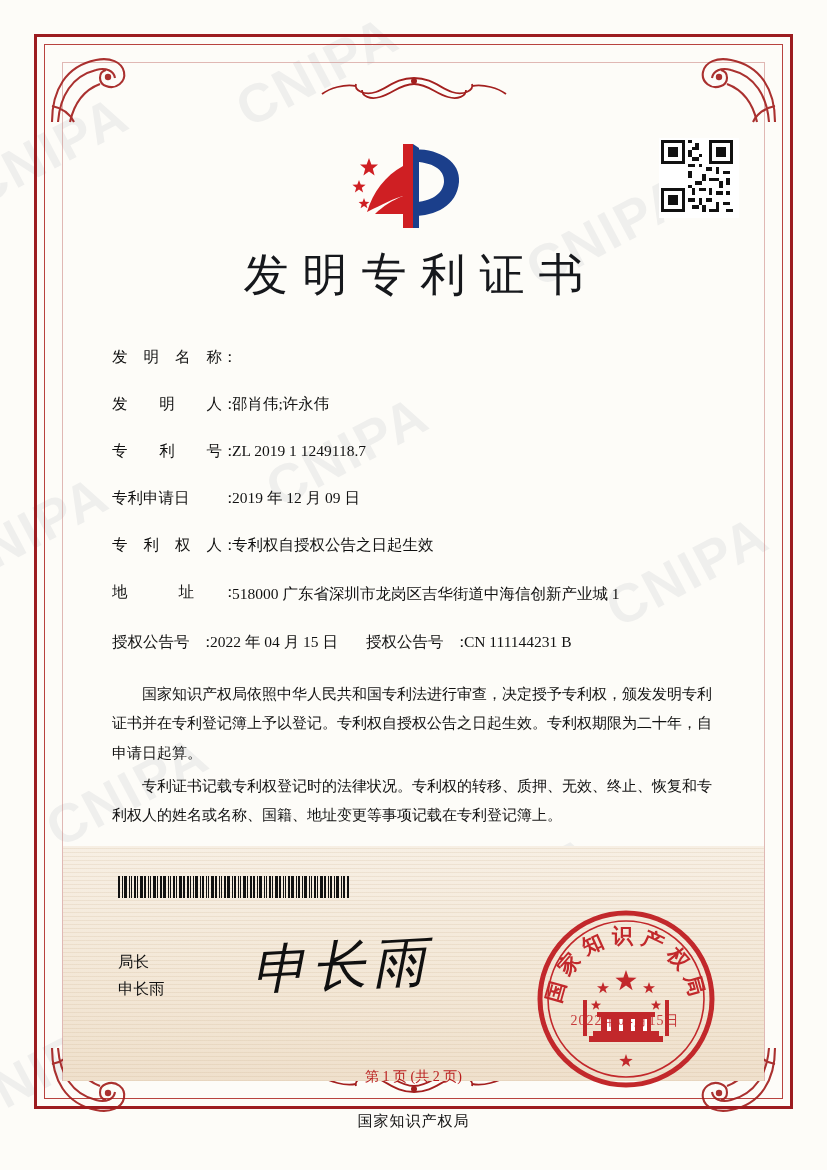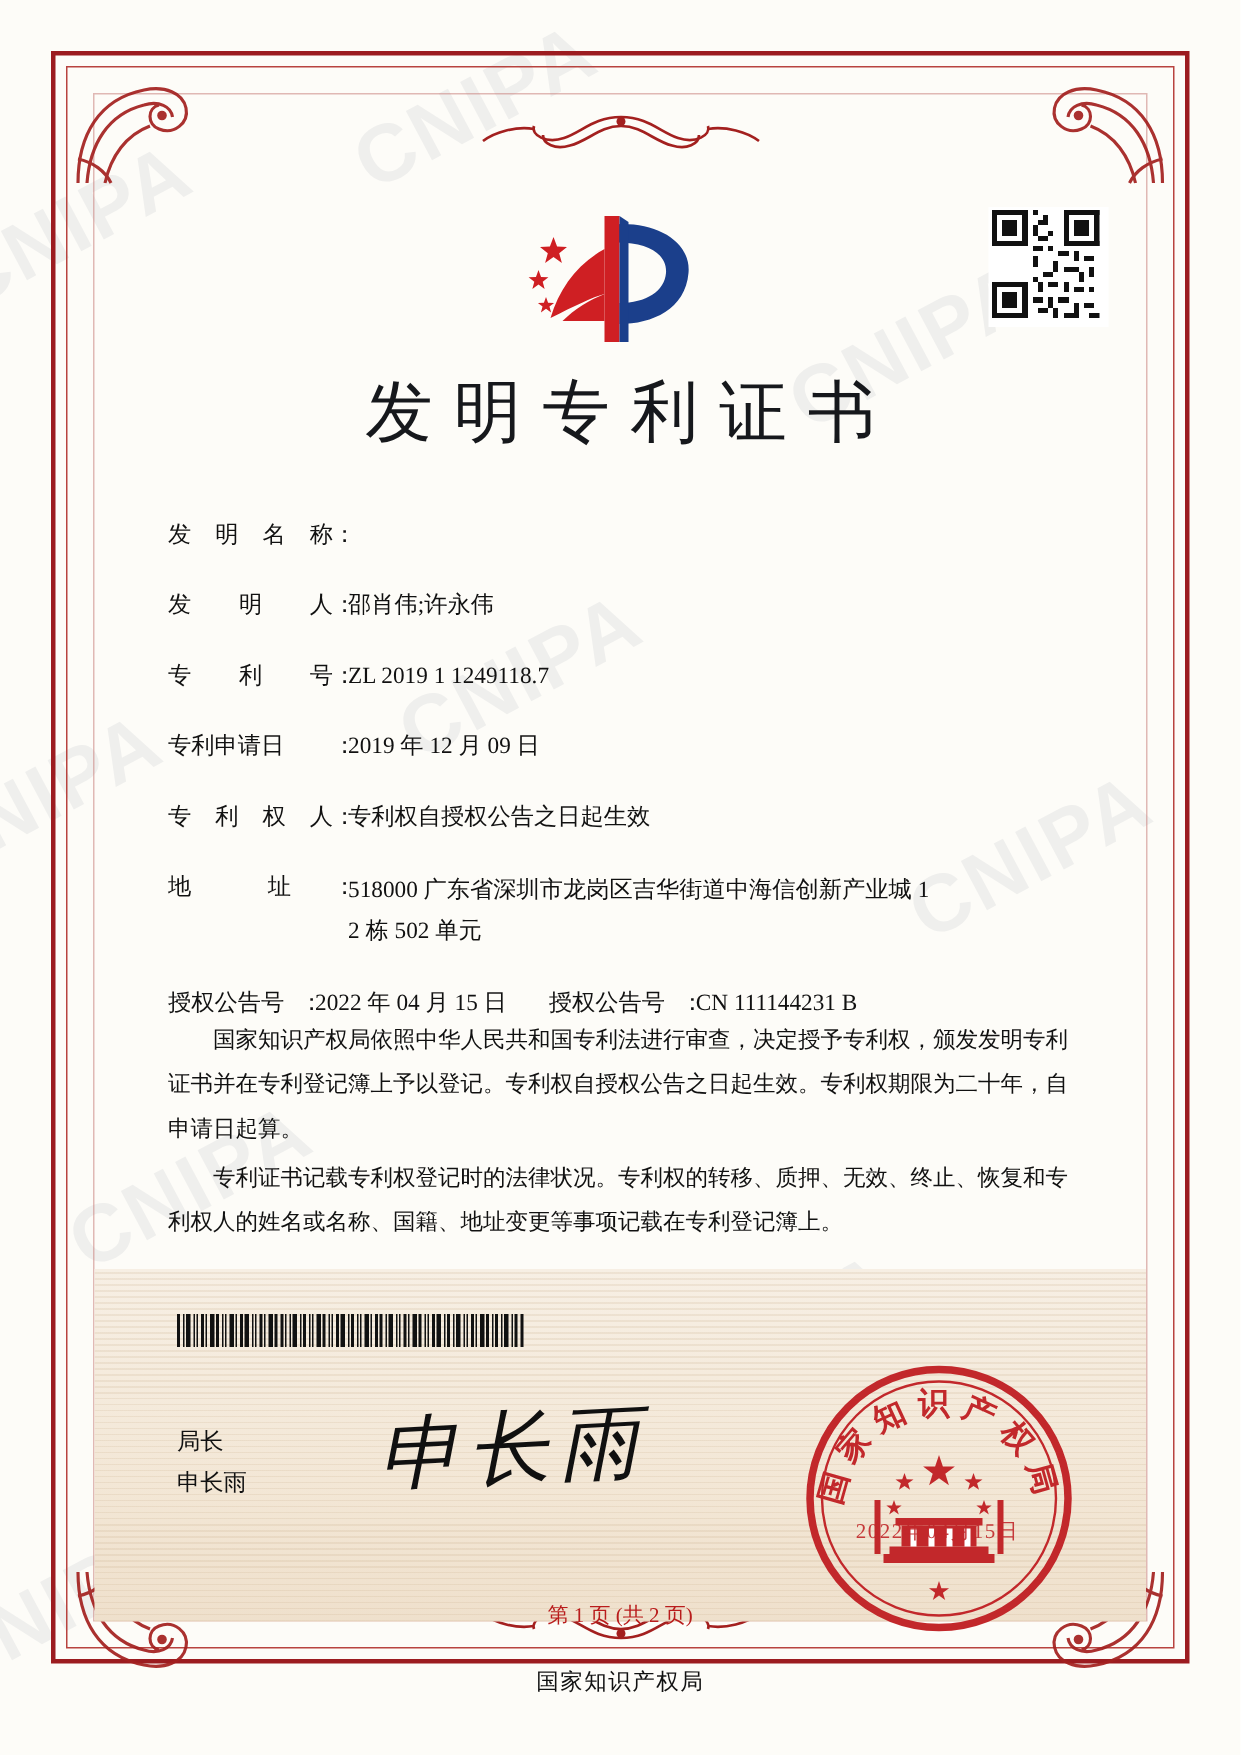--- a/index.html
+++ b/index.html
@@ -493,21 +493,20 @@
     </div>
 
     <div class="field-row">
       <div class="field-label" style="letter-spacing:28px;">
         <span>地</span>
         <span>址</span>
       </div>
       <div class="field-colon">：</div>
       <div class="field-value two-line">
         <div>518000 广东省深圳市龙岗区吉华街道中海信创新产业城 1</div>
-        <div>2 栋 502 单元</div>
       </div>
     </div>
 
     <div class="field-row row-inline" style="margin-bottom:0;">
       <div style="display:flex;">
         <div class="field-label" style="width:88px;">
           <span>授权公告号</span>
         </div>
         <div class="field-colon">：</div>
         <div>2022 年 04 月 15 日</div>

